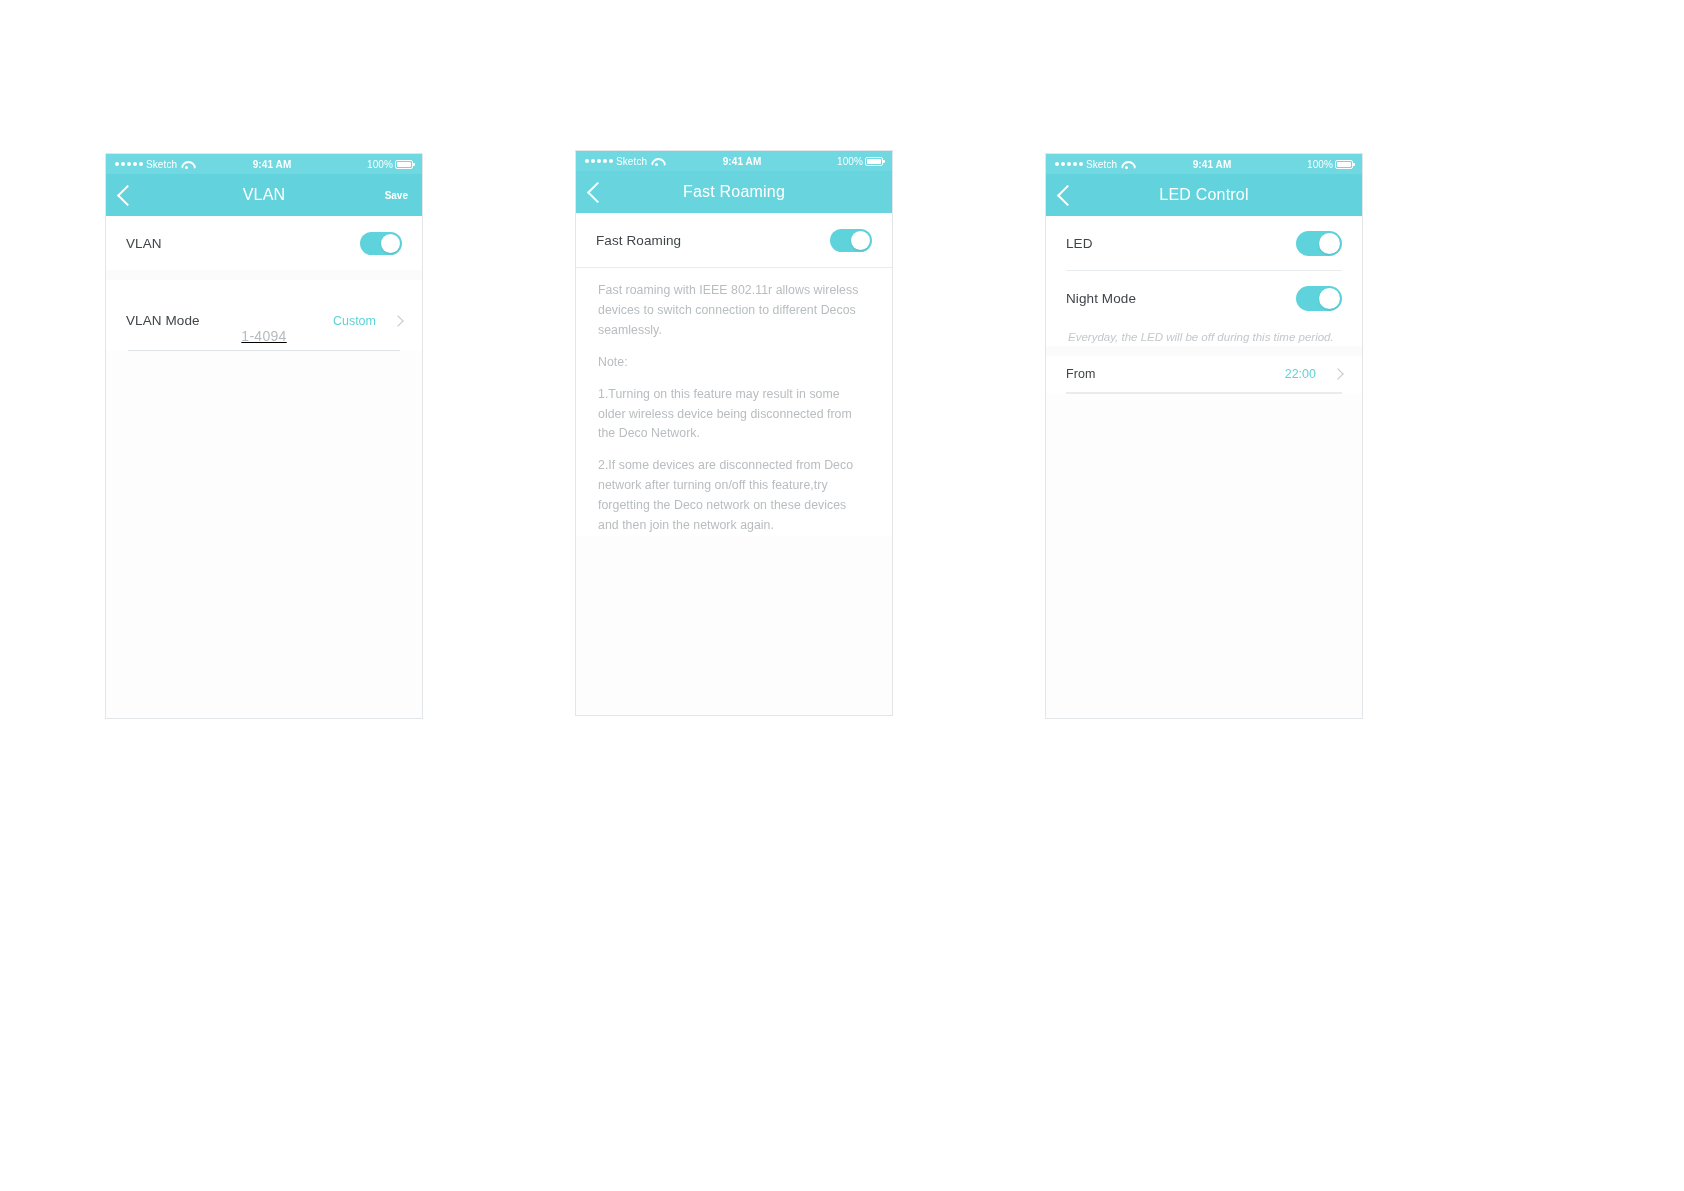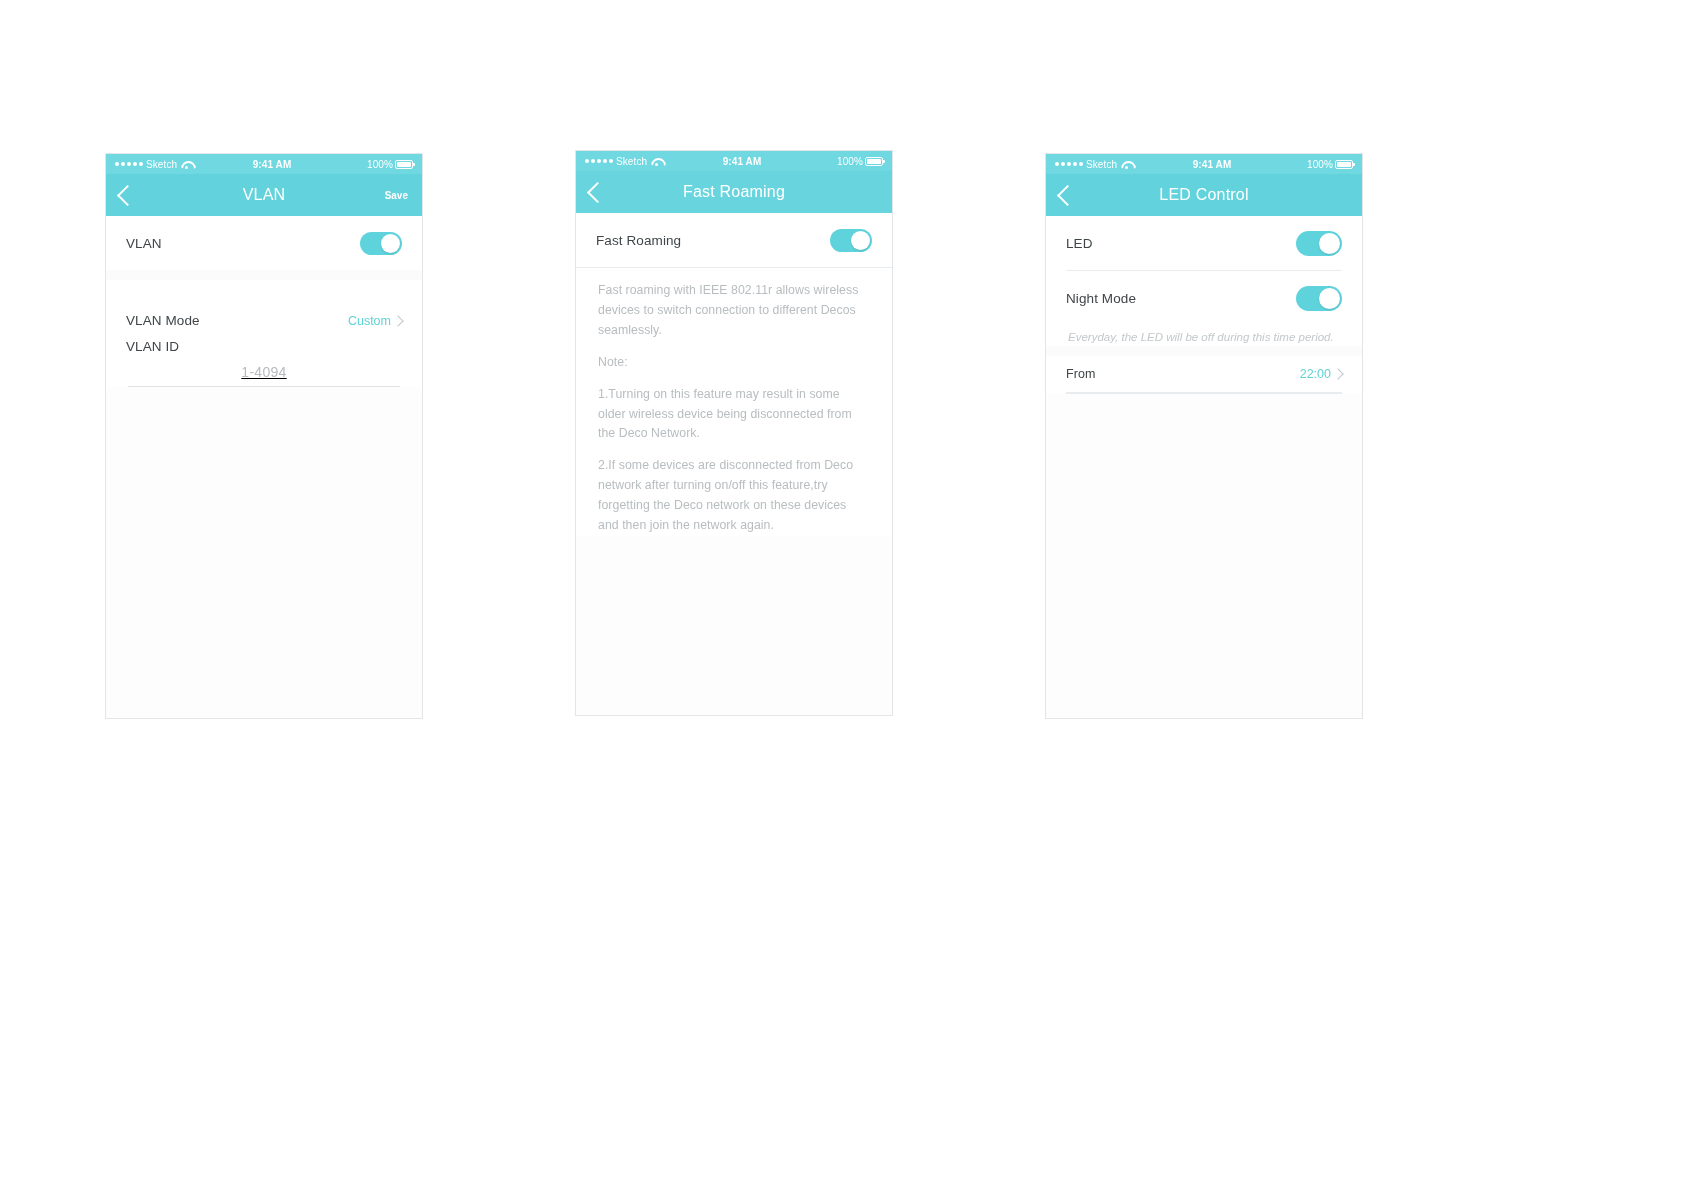--- a/index.html
+++ b/index.html
@@ -171,21 +171,21 @@
   .row-label {
     font-size: 13.5px;
     color: #3f4548;
     letter-spacing: .1px;
   }
   .row-label.sm { font-size: 12.5px; }
   .row-right {
     margin-left: auto;
     display: flex;
     align-items: center;
-    gap: 3px;
+    gap: 18px;
   }
   .row-value {
     font-size: 12.5px;
     color: #5fd2d6;
   }
   .chev-r {
     width: 7px; height: 7px;
     border-top: 1.6px solid #c2c7ca;
     border-right: 1.6px solid #c2c7ca;
     transform: rotate(45deg);
@@ -316,23 +316,20 @@
 
       <div class="panel">
         <div class="row mid">
           <span class="row-label">VLAN Mode</span>
           <span class="row-right">
             <span class="row-value">Custom</span>
             <span class="chev-r"></span>
           </span>
         </div>
 
-        <div class="row short">
-          <span class="row-label">VLAN ID</span>
-        </div>
 
         <div class="idfield">
           <div class="ph">1-4094</div>
           <div class="underline"></div>
         </div>
       </div>
     </div>
   </div>
 
   <div class="phone p2">

